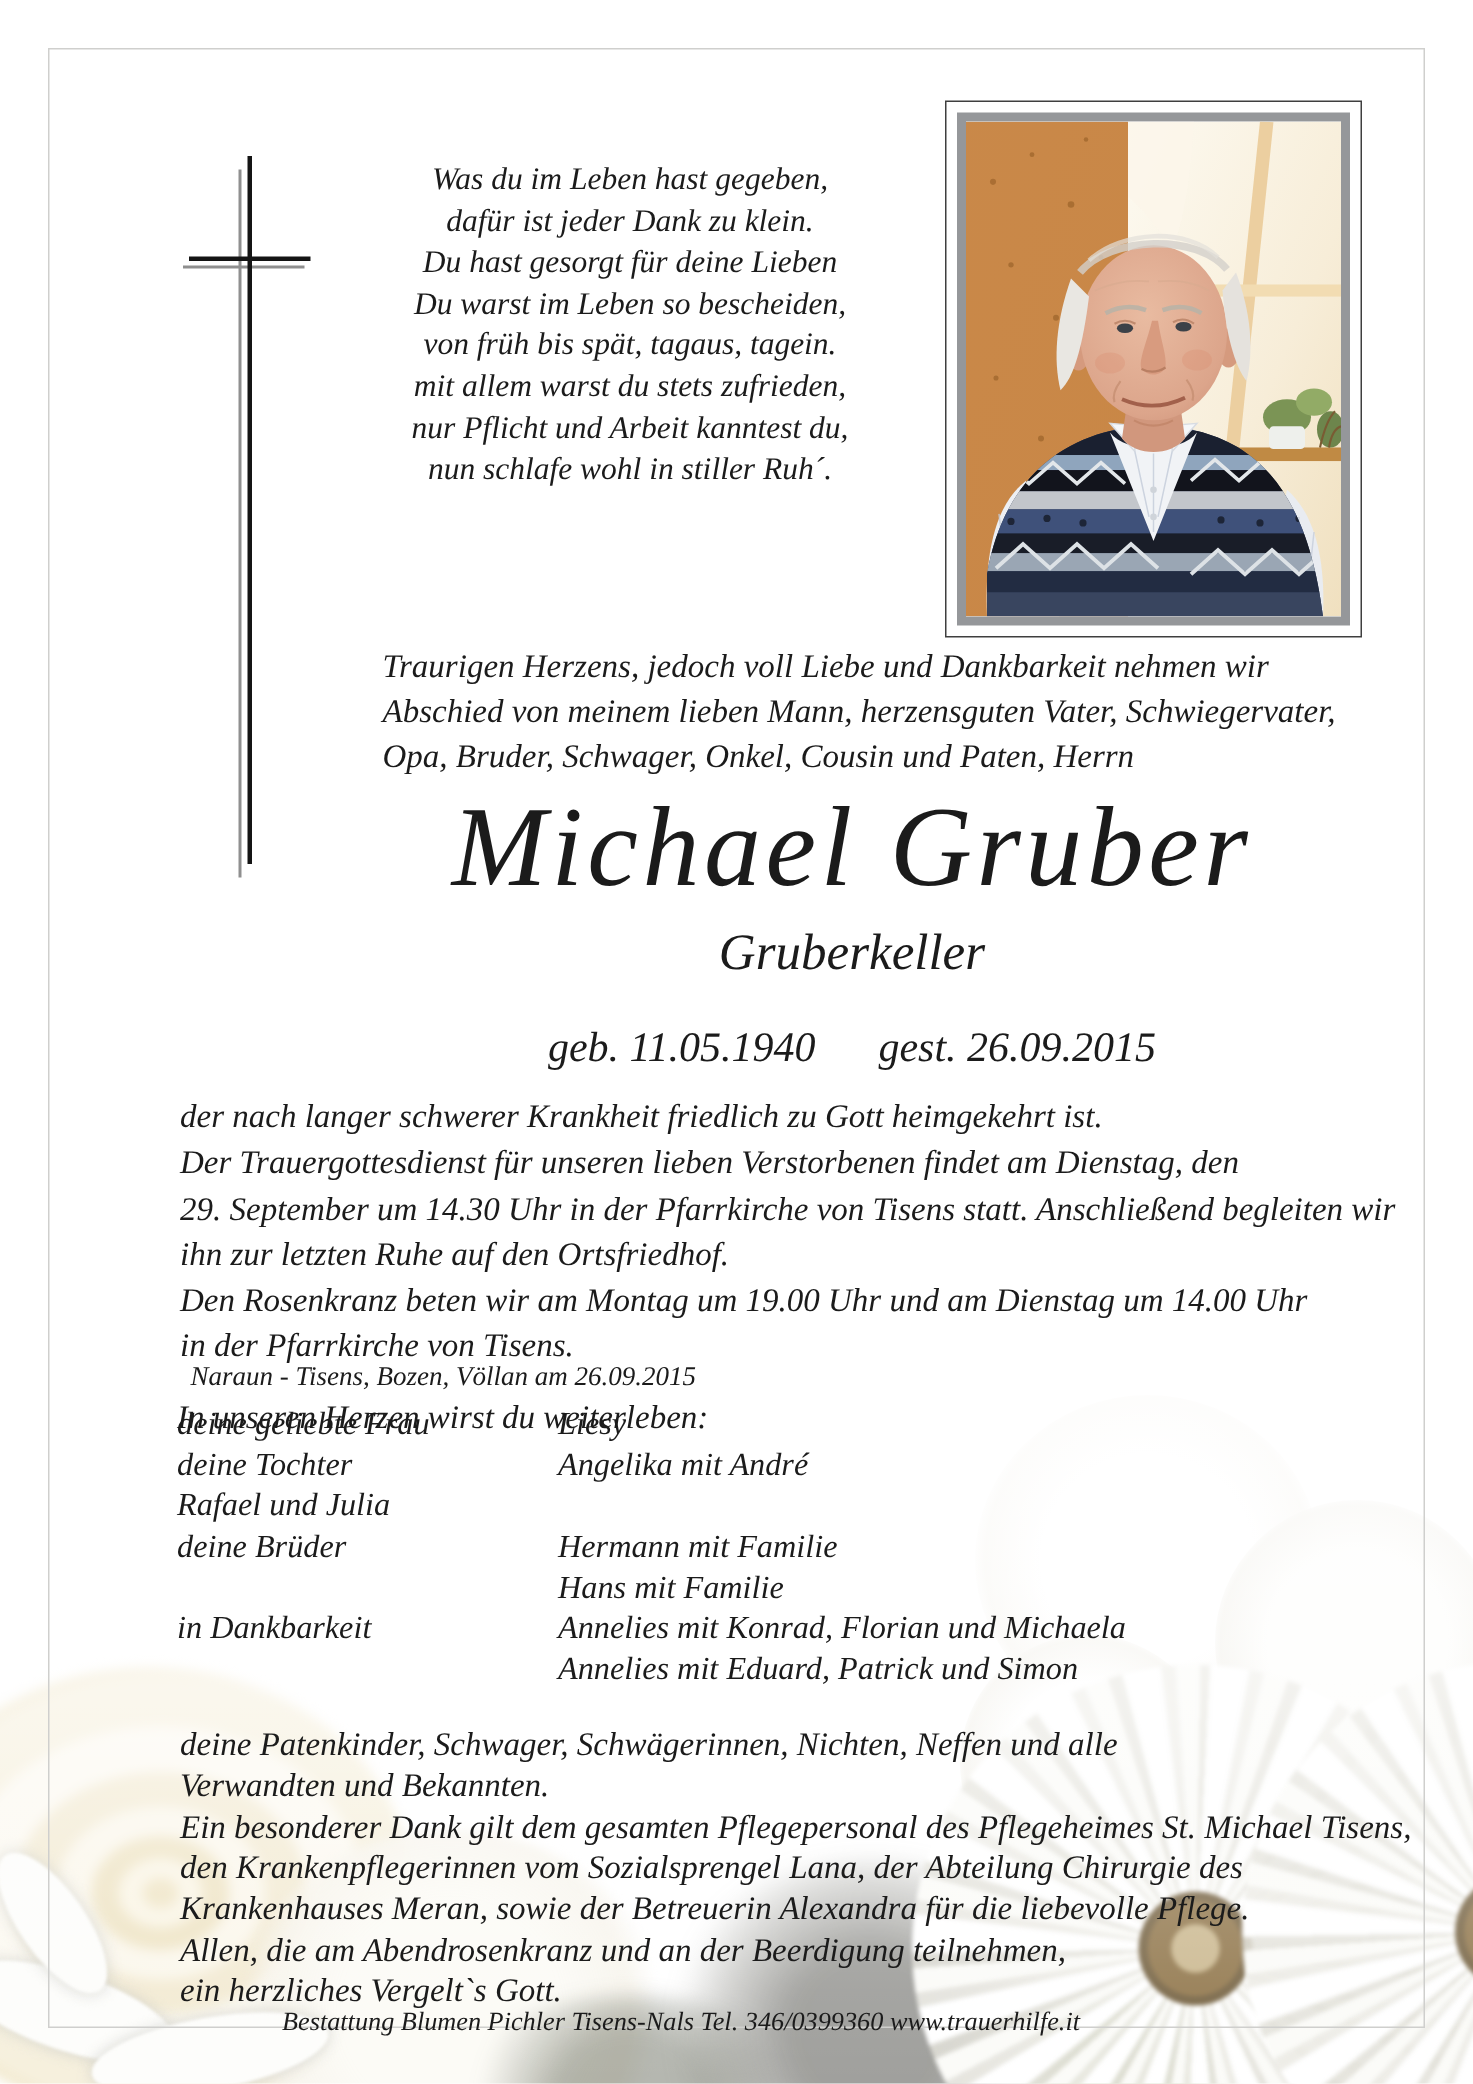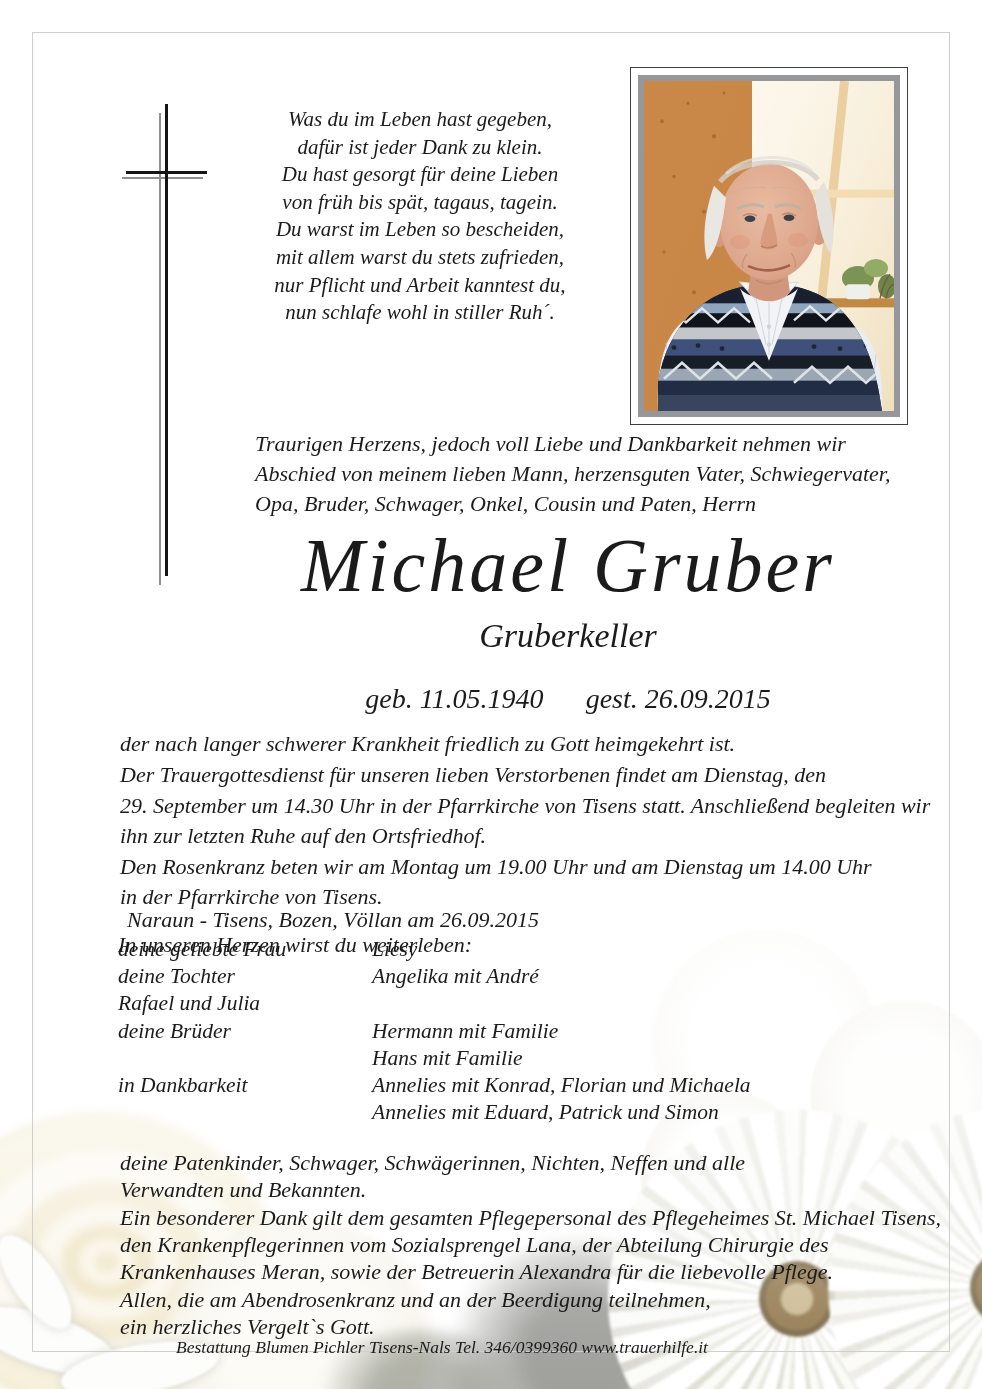--- a/index.html
+++ b/index.html
@@ -75,27 +75,27 @@
     font-size:21px; line-height:27.6px; }
   .intro { left:255px; top:429px; font-size:22px; line-height:30px; }
   .namebox { left:120px; top:520px; width:896px; text-align:center; }
   .name { font-size:76px; letter-spacing:3px; line-height:1.2; }
   .house { font-size:34px; margin-top:6px; }
   .dates { font-size:28px; margin-top:12px; }
   .dates span { display:inline-block;margin-top:16px; }
   .dates .gap { width:42px; }
   .para1 { left:120px; top:729px; font-size:22px; line-height:30.8px; }
   .para2 { left:120px; top:852px; font-size:22px; line-height:30px; }
-  .naraun { left:127px; top:907px; font-size:22px; }
+  .naraun { left:127px; top:907px; font-size:18px; }
   .remember { left:118px; top:932px; font-size:22px; }
   .family { left:118px; top:936px; font-size:21.5px; line-height:27.2px; }
   .fam-row { display:flex; }
   .fam-label { width:254px; }
   .closing { left:120px; top:1149px; font-size:22px; line-height:27.35px; }
-  .footer { left:0; top:1337px; width:884px; text-align:center; font-size:17.5px; }
+  .footer { left:12px; top:1337px; width:884px; text-align:center; font-size:17.5px; }
 </style>
 </head>
 <body>
 
 <div class="bg">
   <div class="blob rose"></div>
   <div class="blob pompom1"></div>
   <div class="blob pompom2"></div>
   <div class="blob pompom3"></div>
   <div class="blob whiteblob1"></div>
@@ -234,22 +234,22 @@
         <path d="M86 112 q 18 -8 36 -6 M128 106 q 20 -2 34 6" stroke="#d9ab90" stroke-width="1.2" fill="none" opacity="0.7"></path>
       </g>
     </svg>
   </div>
 </div>
 
 <div class="abs txt poem">
   <div>Was du im Leben hast gegeben,</div>
   <div>dafür ist jeder Dank zu klein.</div>
   <div>Du hast gesorgt für deine Lieben</div>
+  <div>Du warst im Leben so bescheiden,</div>
   <div>von früh bis spät, tagaus, tagein.</div>
-  <div>Du warst im Leben so bescheiden,</div>
   <div>mit allem warst du stets zufrieden,</div>
   <div>nur Pflicht und Arbeit kanntest du,</div>
   <div>nun schlafe wohl in stiller Ruh´.</div>
 </div>
 
 <div class="abs txt intro">
   <div>Traurigen Herzens, jedoch voll Liebe und Dankbarkeit nehmen wir</div>
   <div>Abschied von meinem lieben Mann, herzensguten Vater, Schwiegervater,</div>
   <div>Opa, Bruder, Schwager, Onkel, Cousin und Paten, Herrn</div>
 </div>

